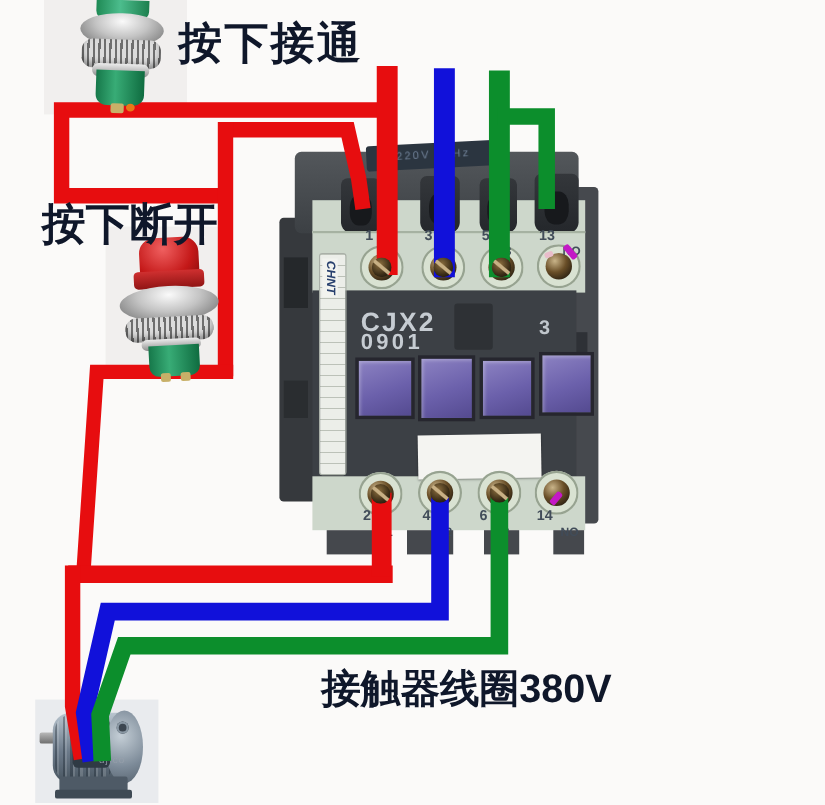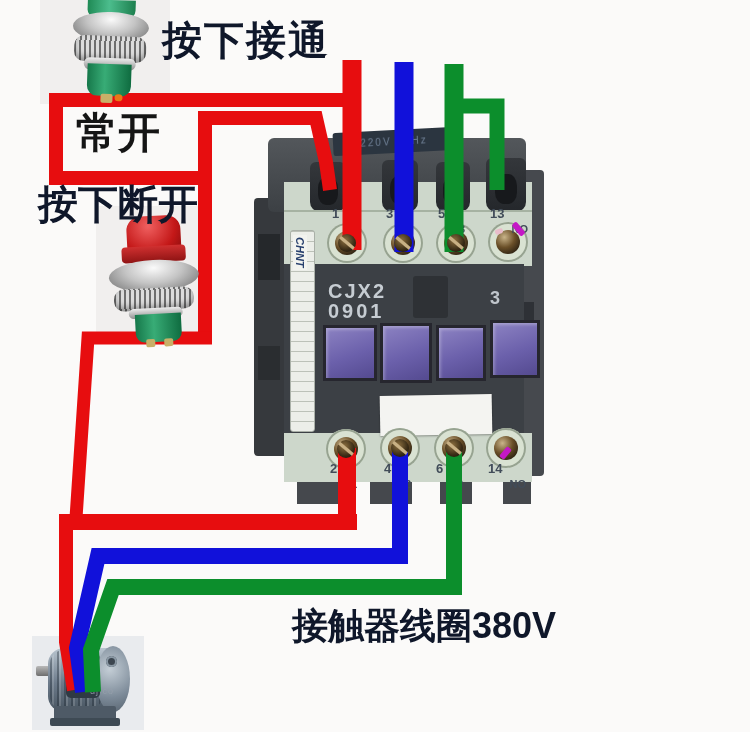--- a/index.html
+++ b/index.html
@@ -71,21 +71,21 @@
 
     <div class="abs" style="left:43px;top:348px;width:42px;height:22px;background:#45484d;"></div>
     <div class="abs" style="left:116px;top:348px;width:42px;height:22px;background:#45484d;"></div>
     <div class="abs" style="left:186px;top:348px;width:32px;height:22px;background:#45484d;"></div>
     <div class="abs" style="left:249px;top:348px;width:28px;height:22px;background:#45484d;"></div>
 
     <div class="abs specstrip" style="left:36px;top:96px;width:23px;height:200px;border:1px solid #aab0a8;border-radius:3px;">
       <span style="position:absolute;left:2px;top:4px;writing-mode:vertical-rl;font-size:11px;font-weight:bold;font-style:italic;color:#28406e;background:#f2f3ef;padding:2px 1px;">CHNT</span>
     </div>
 
-    <div class="abs" style="left:74px;top:146px;color:#c6ccd2;font-size:20px;font-weight:bold;letter-spacing:2px;">CJX2</div>
+    <div class="abs" style="left:74px;top:146px;color:#c6ccd2;font-size:24px;font-weight:bold;letter-spacing:2px;">CJX2</div>
     <div class="abs" style="left:74px;top:166px;color:#c6ccd2;font-size:20px;font-weight:bold;letter-spacing:3px;">0901</div>
     <div class="abs" style="left:236px;top:154px;color:#c0c6cc;font-size:18px;font-weight:bold;">3</div>
     <div class="abs" style="left:159px;top:142px;width:35px;height:42px;background:#2e3135;border-radius:3px;"></div>
 
     <div class="abs purple" style="left:69px;top:191px;width:48px;height:50px;"></div>
     <div class="abs purple" style="left:126px;top:189px;width:46px;height:54px;"></div>
     <div class="abs purple" style="left:182px;top:191px;width:44px;height:50px;"></div>
     <div class="abs purple" style="left:236px;top:186px;width:44px;height:52px;"></div>
 
     <div class="abs" style="left:126px;top:261px;width:112px;height:40px;background:#f4f4f1;transform:rotate(-1deg);box-shadow:0 1px 2px rgba(0,0,0,.35);"></div>
@@ -194,17 +194,16 @@
     <div class="abs" style="left:20px;top:36px;width:64px;height:16px;background:linear-gradient(#d03030,#901414);border-radius:4px;"></div>
     <div class="abs chrome-dome" style="left:6px;top:50px;width:90px;height:32px;"></div>
     <div class="abs knurl" style="left:10px;top:78px;width:80px;height:22px;border-radius:10px;box-shadow:inset 0 -4px 6px rgba(0,0,0,.35);"></div>
     <div class="abs" style="left:24px;top:98px;width:54px;height:10px;background:linear-gradient(#ececec,#8e8e8e);border-radius:5px;"></div>
     <div class="abs greenbase" style="left:30px;top:104px;width:46px;height:28px;border-radius:0 0 9px 9px;"></div>
     <div class="abs" style="left:40px;top:129px;width:9px;height:8px;background:#c8b068;border-radius:2px;"></div>
     <div class="abs" style="left:58px;top:129px;width:9px;height:8px;background:#c8b068;border-radius:2px;"></div>
   </div>
 
   <div class="abs lbl red" style="left:162px;top:20px;font-size:40px;letter-spacing:2px;z-index:50;">按下接通</div>
-  <div class="abs lbl black" style="left:76px;top:112px;font-size:42px;z-index:50;">常开</div>
   <div class="abs lbl red" style="left:38px;top:184px;font-size:40px;z-index:50;">按下断开</div>
   <div class="abs lbl red" style="left:292px;top:608px;font-size:36px;z-index:50;">接触器线圈380V</div>
 
 </div>
 
 </body></html>

